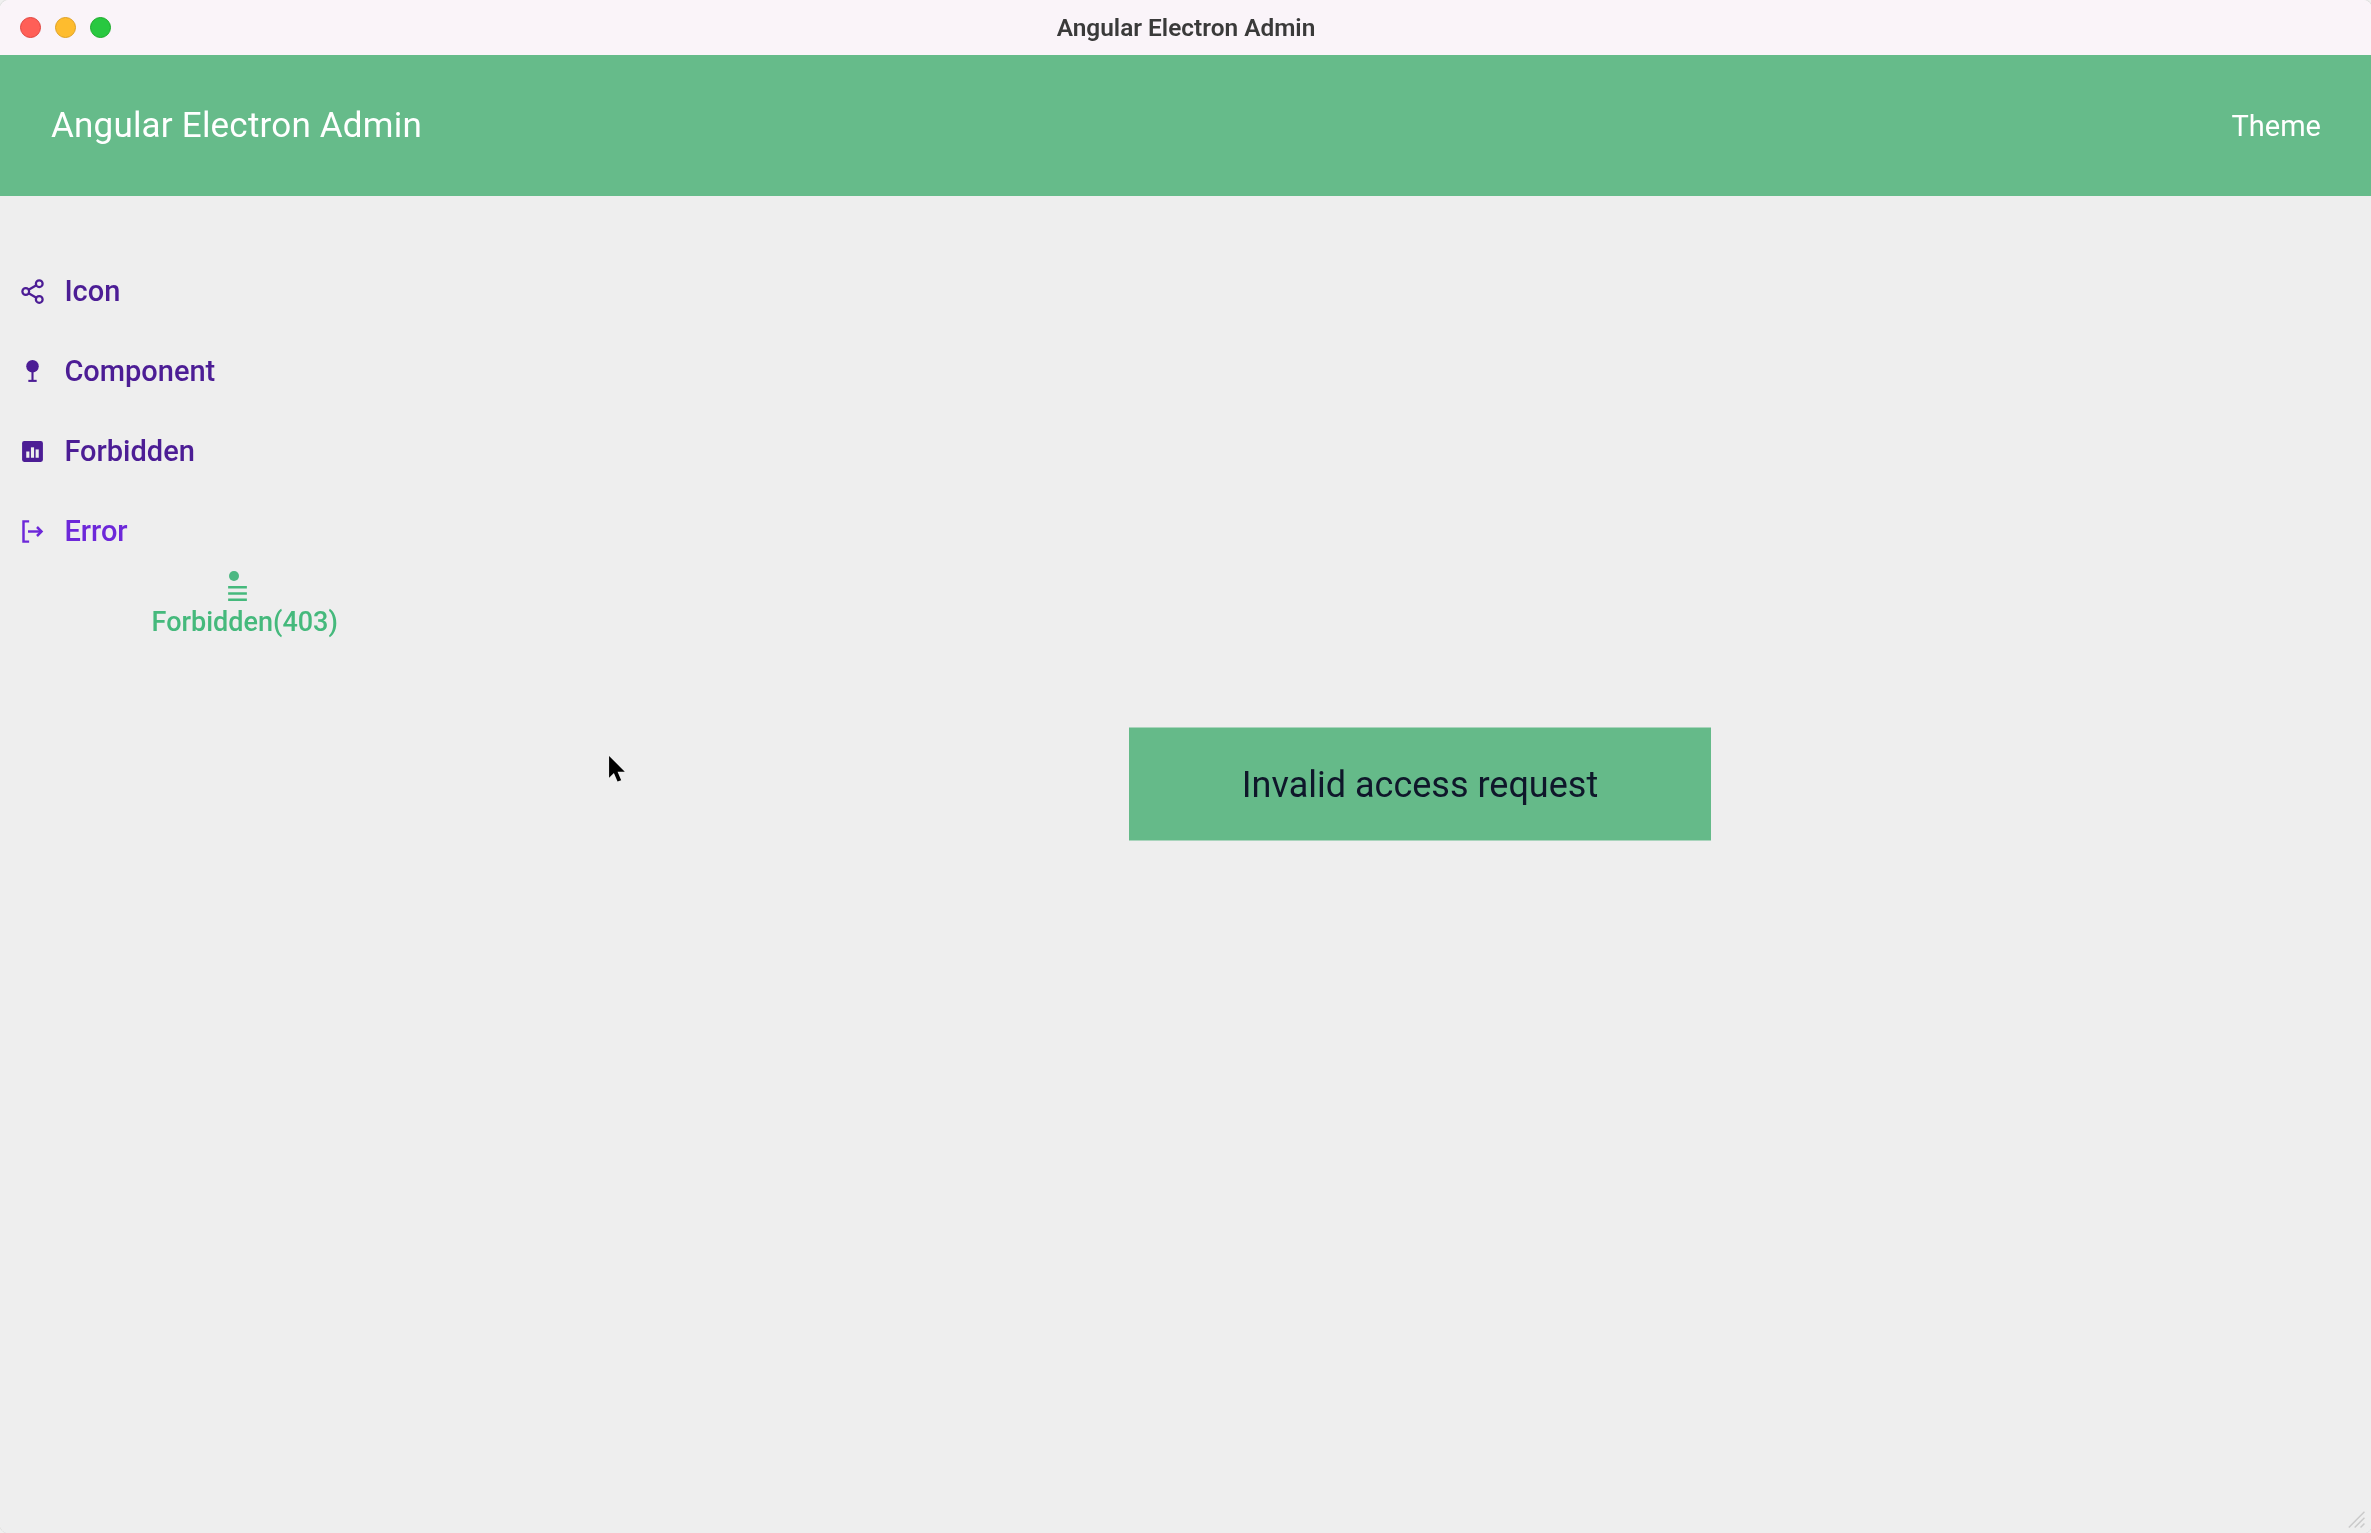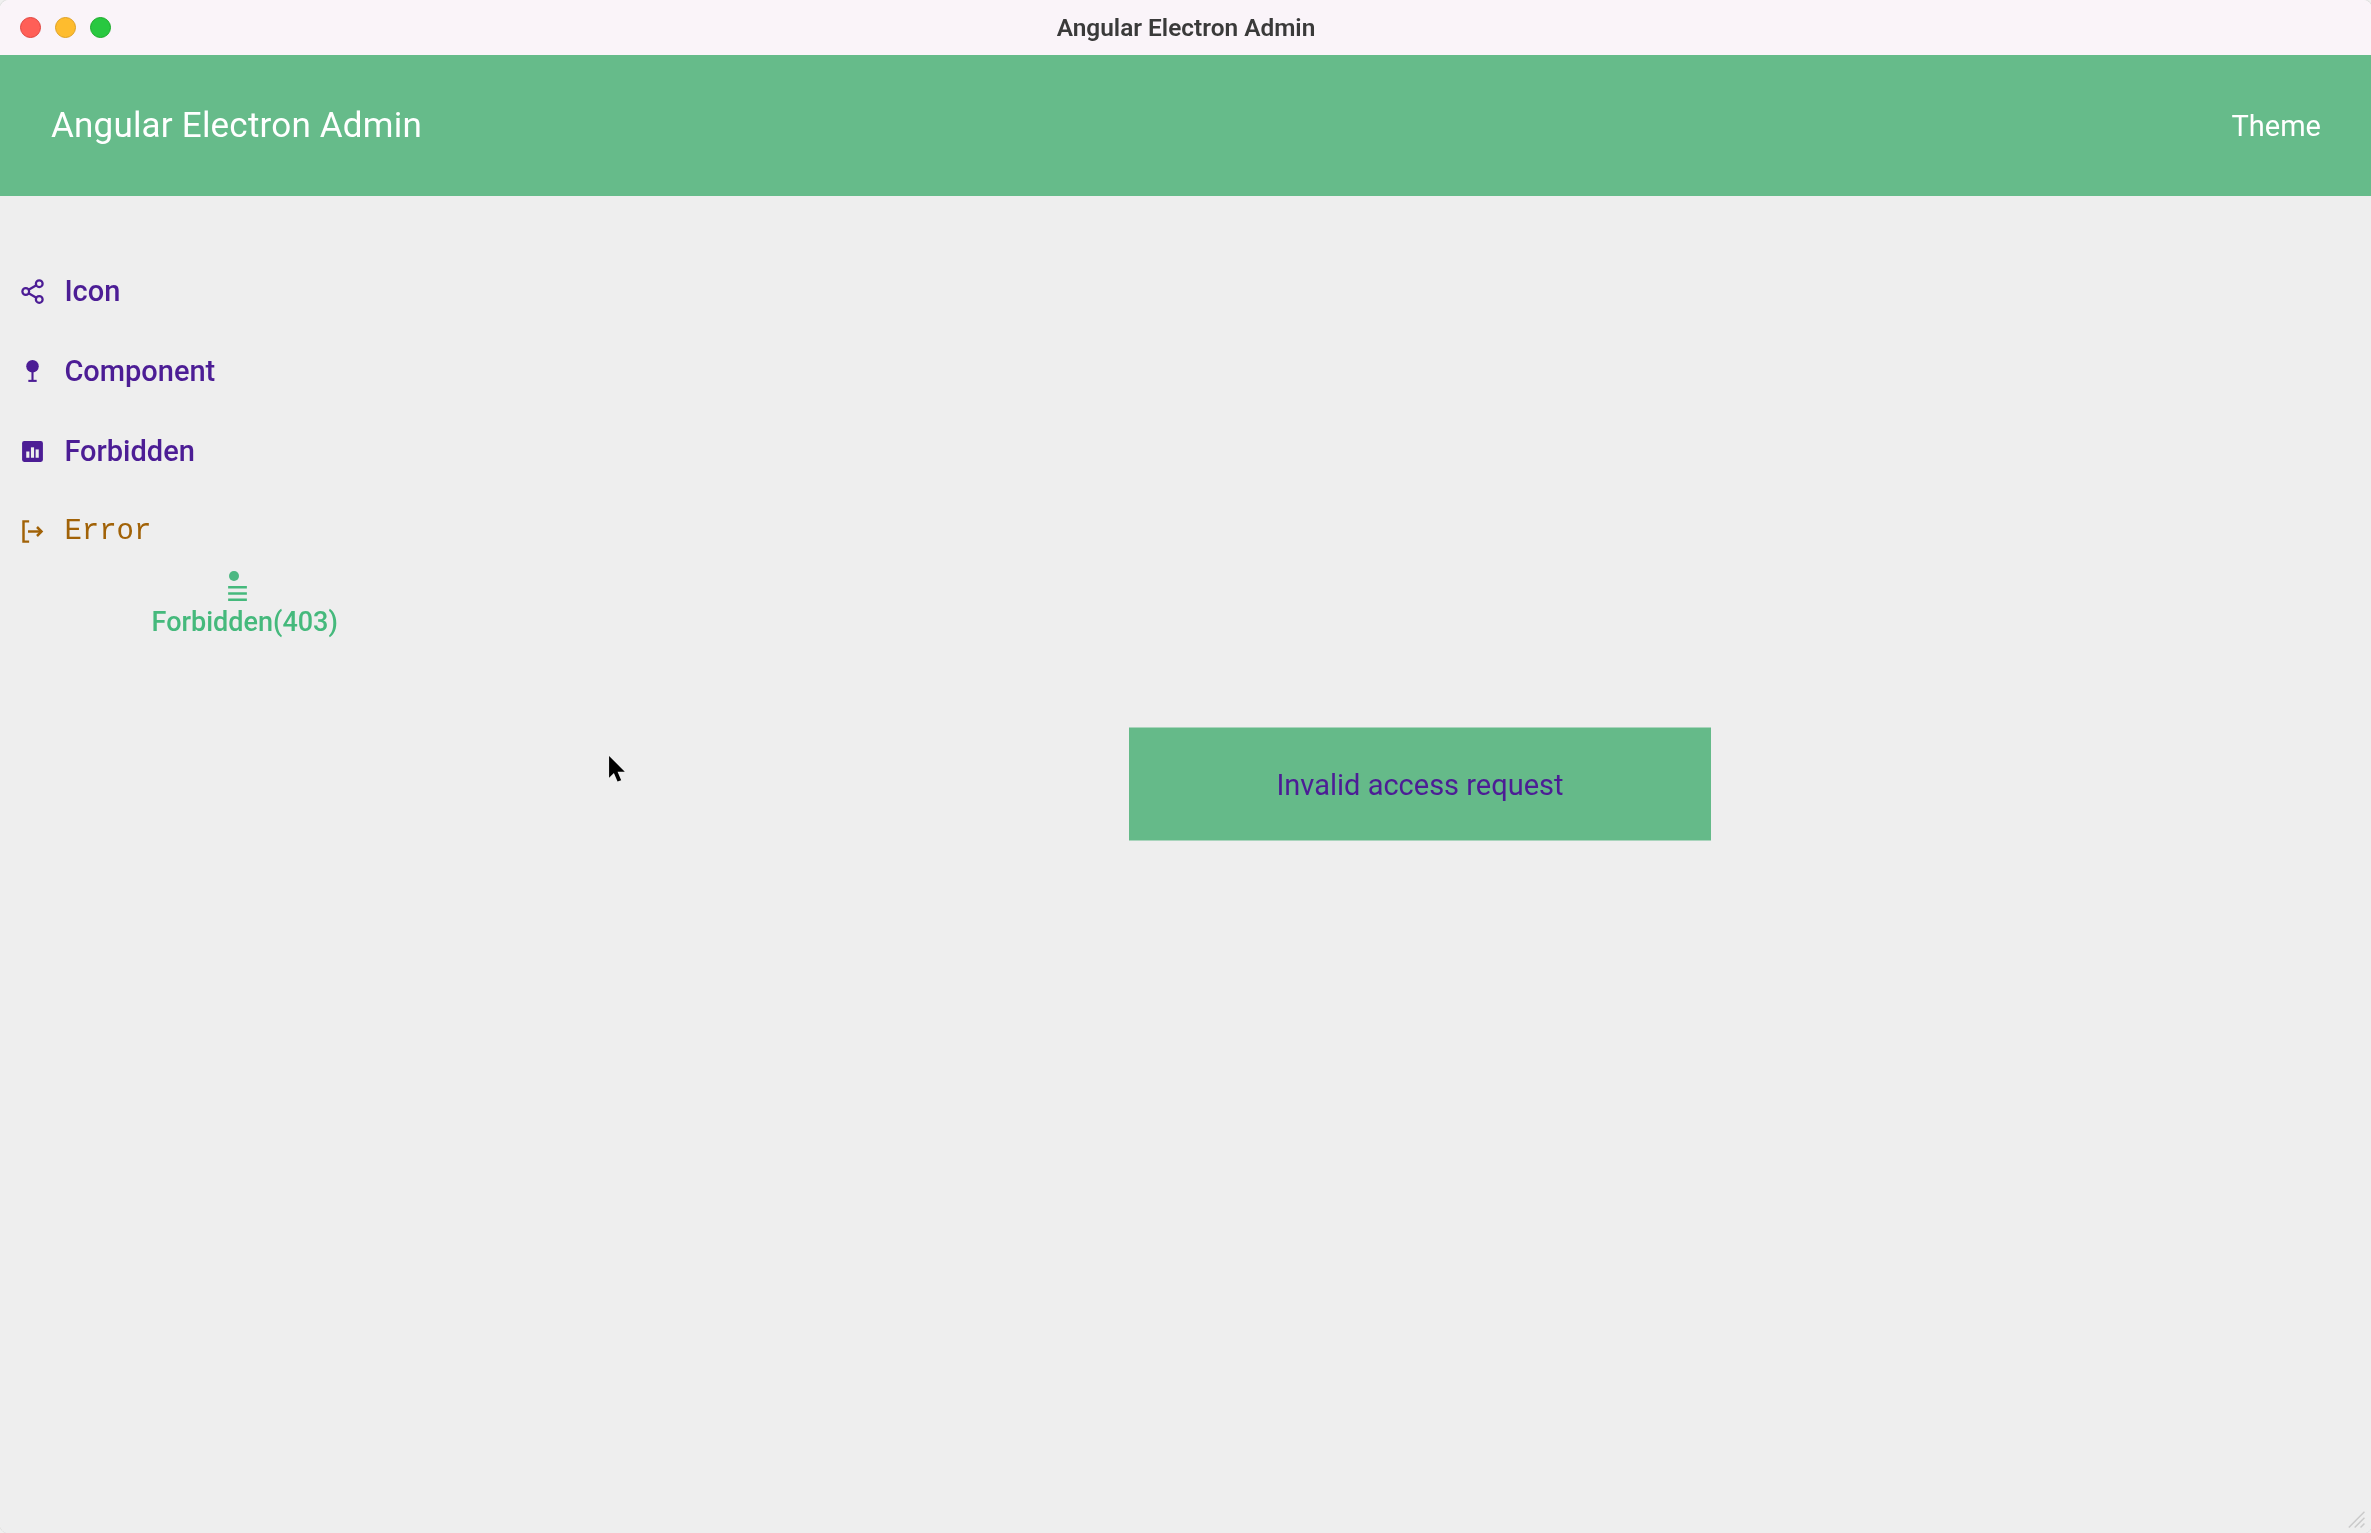--- a/index.html
+++ b/index.html
@@ -79,21 +79,21 @@
       flex-shrink: 0;
     }
     .sidebar-item {
       display: flex;
       align-items: center;
       height: 80px;
       padding-left: 11.7px;
       cursor: pointer;
       color: #4c1d95;
     }
-    .sidebar-item.active { color: #a16207; font-family: Liberation Mono, monospace; }
+    .sidebar-item.active { color: #6d28d9; }
     .sidebar-icon-box {
       width: 41px;
       display: flex;
       justify-content: center;
       align-items: center;
       margin-right: 11.7px;
     }
     .sidebar-label {
       font-size: 29px;
       font-weight: 500;
@@ -137,22 +137,22 @@
       left: 50%;
       top: 44%;
       transform: translate(-50%, -50%);
     }
     .error-card {
       width: 644px;
       position: relative;
     }
     .error-banner {
       background: #65ba89;
-      color: #4c1d95;
-      font-size: 29px;
+      color: #0f172a;
+      font-size: 36px;
       height: 113px;
       display: flex;
       align-items: center;
       justify-content: center;
       position: relative;
       z-index: 2;
       margin: 16px 31px;
     }
     .error-body {
       background: #ffffff;

